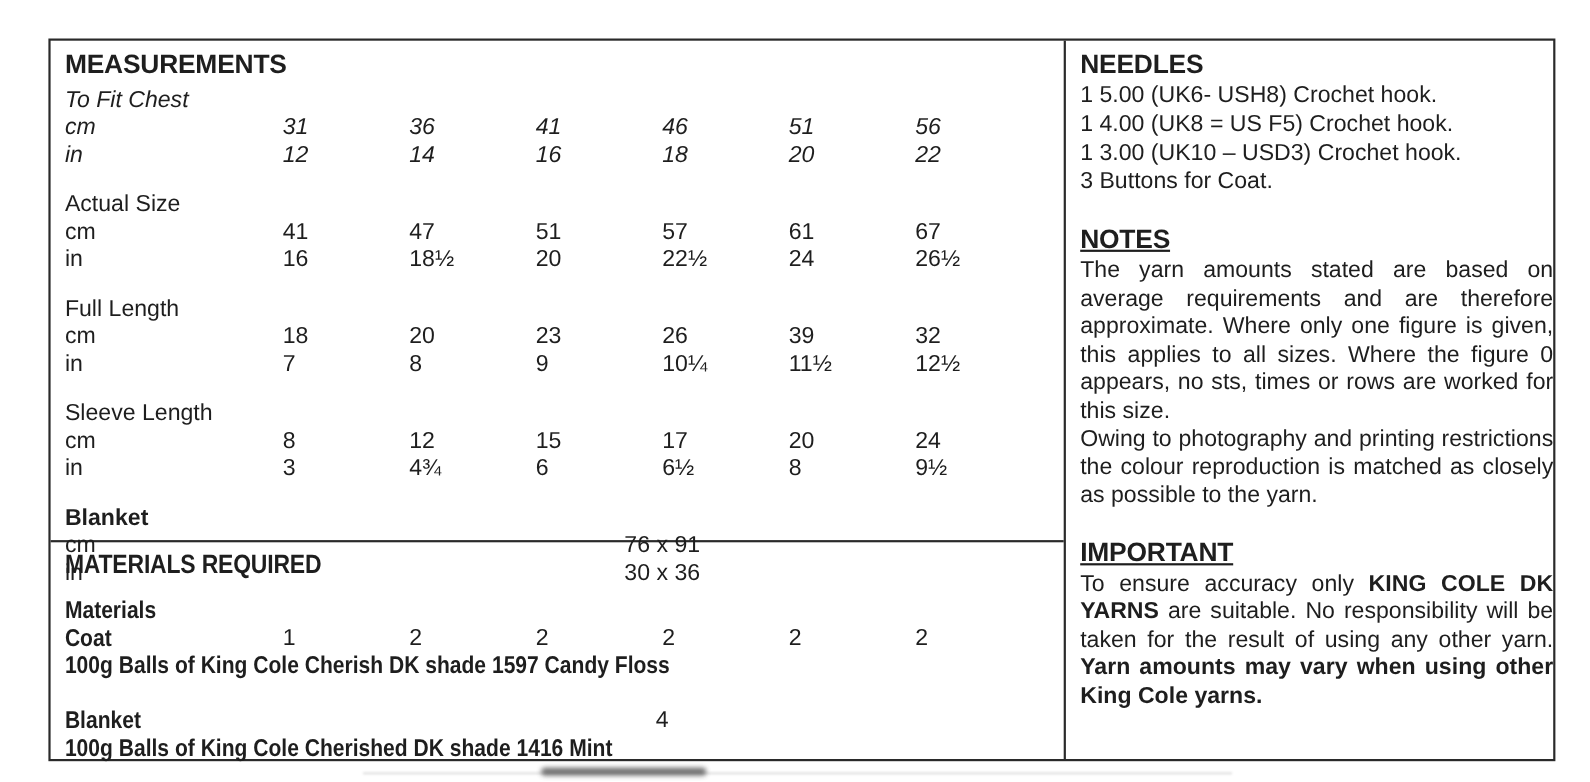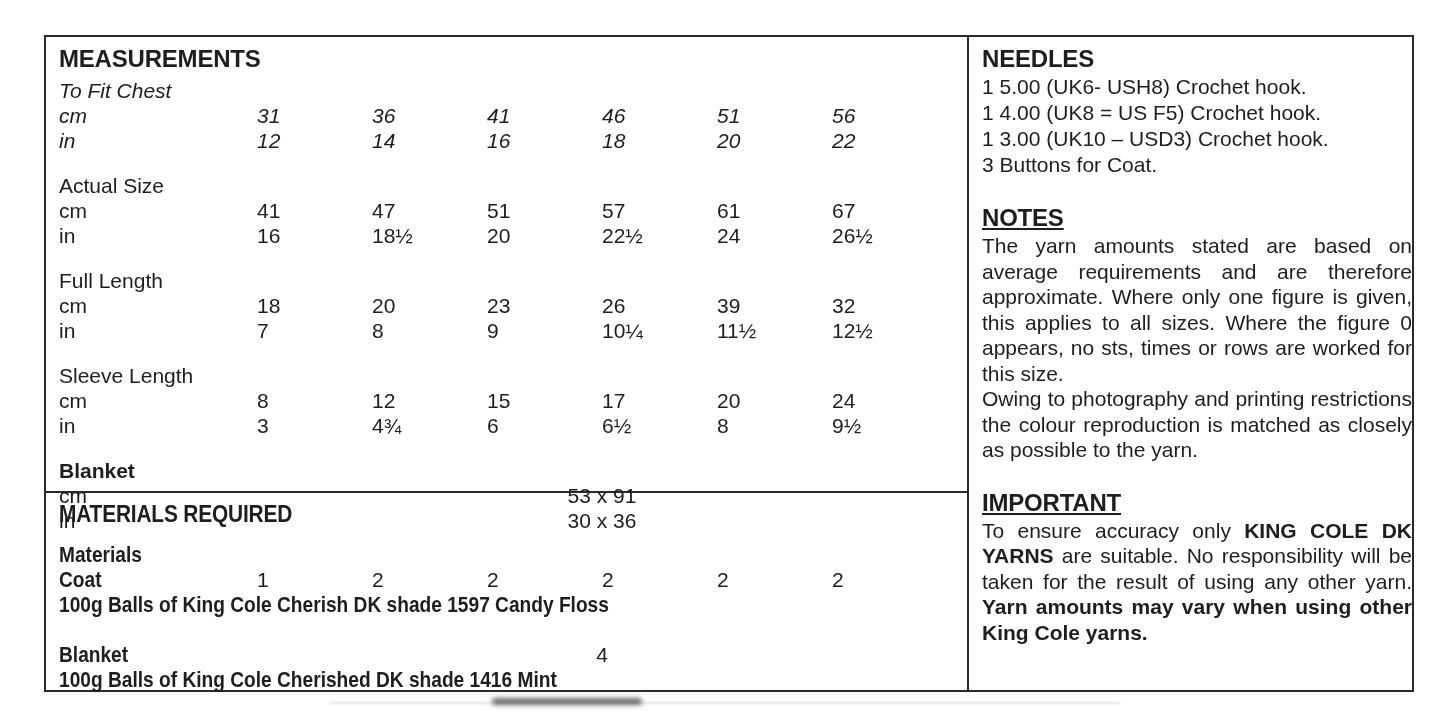--- a/index.html
+++ b/index.html
@@ -212,21 +212,21 @@
           <div class="mcell">6½</div>
           <div class="mcell">8</div>
           <div class="mcell">9½</div>
         </div>
       </div>
 
       <div class="mgroup">
         <div class="mlabel bold">Blanket</div>
         <div class="mgrid">
           <div class="munit">cm</div>
-          <div class="mspan34">53 x 91</div>
+          <div class="mspan34">76 x 91</div>
         </div>
         <div class="mgrid">
           <div class="munit">in</div>
           <div class="mspan34">30 x 36</div>
         </div>
       </div>
     </div>
 
     <div class="materials">
       <div class="sec-title">

